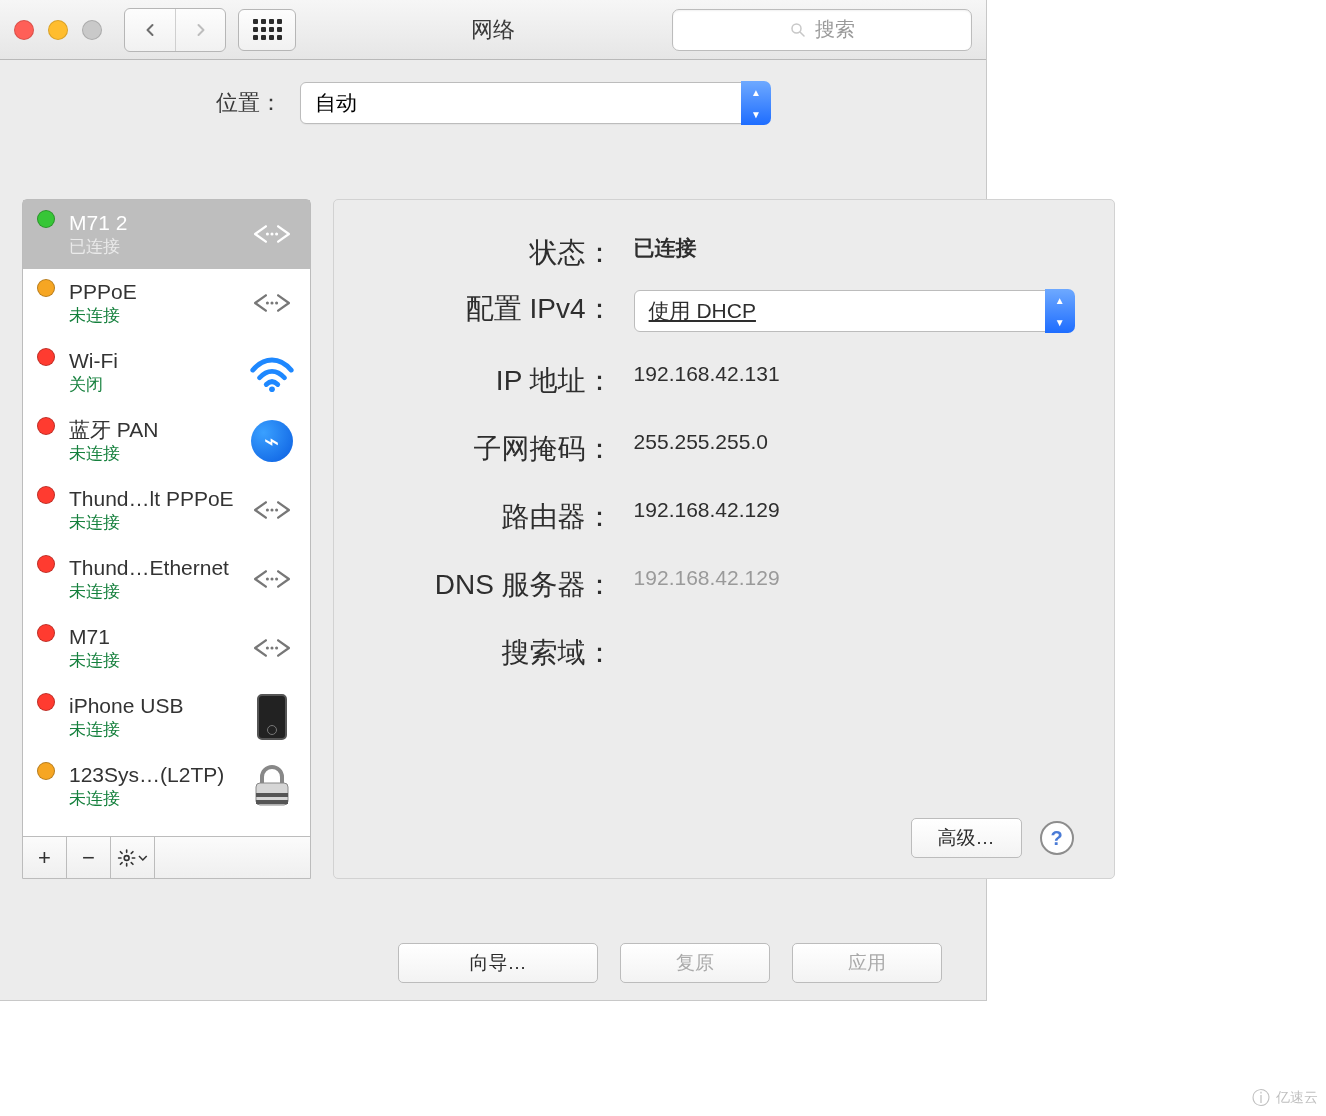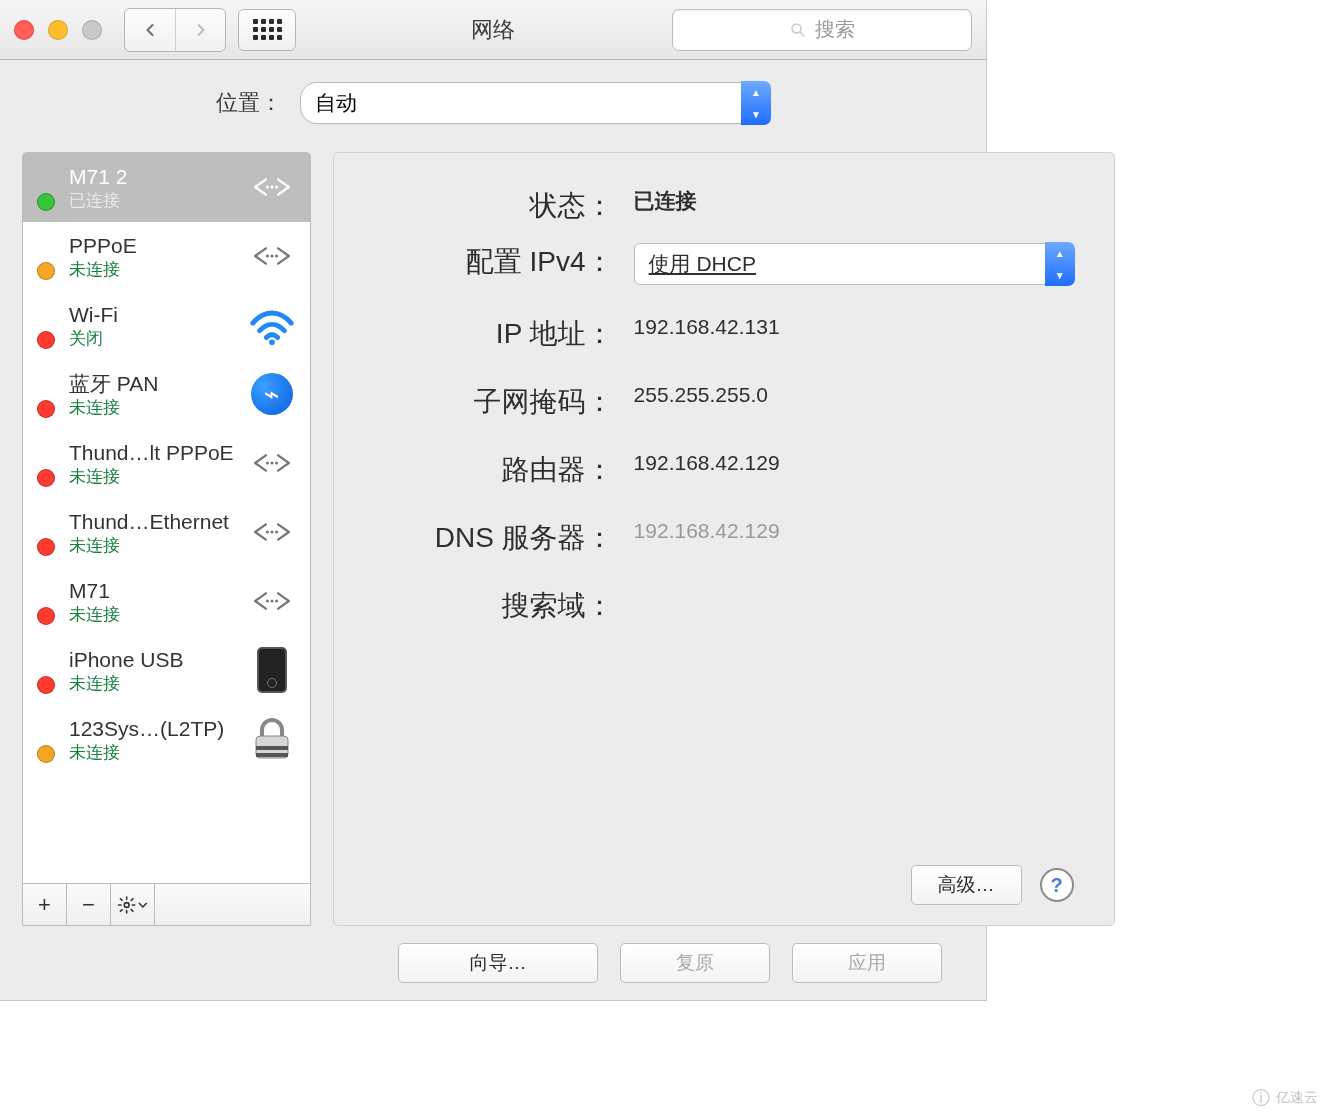--- a/index.html
+++ b/index.html
@@ -36,31 +36,31 @@
   .nav-group { display:flex; margin-left:22px; border:1px solid #b6b6b6; border-radius:6px; overflow:hidden; background:linear-gradient(#fdfdfd,#f1f1f1);}
   .nav-btn { width:50px; height:42px; display:flex; align-items:center; justify-content:center; font-size:24px; color:#6d6d6d;}
   .nav-btn + .nav-btn { border-left:1px solid #cfcfcf;}
   .apps-btn { margin-left:12px; border:1px solid #b6b6b6; border-radius:6px; width:58px; height:42px; background:linear-gradient(#fdfdfd,#f1f1f1); display:flex; align-items:center; justify-content:center;}
   .dots { display:grid; grid-template-columns:repeat(4,5px); grid-template-rows:repeat(3,5px); gap:3px;}
   .dots span{width:5px;height:5px;background:#2b2b2b;border-radius:1px;}
   .title-center { position:absolute; left:50%; transform:translateX(-50%); font-size:22px; color:#3a3a3a;}
   .search-wrap { margin-left:auto; width:300px; height:42px; background:#fff; border:1px solid #bcbcbc; border-radius:7px; display:flex; align-items:center; justify-content:center; color:#9a9a9a; font-size:20px; gap:8px; box-shadow:inset 0 1px 2px rgba(0,0,0,.06);}
   .search-wrap svg{width:18px;height:18px;opacity:.55;}
 
-  .content { flex:1; padding: 22px 22px 0 22px; display:flex; flex-direction:column;}
+  .content { flex:1; padding: 22px 22px 0 22px; display:flex; flex-direction:column;gap:47px;}
   .location-row { display:flex; align-items:center; justify-content:center; gap:18px; margin-bottom:28px;}
   .location-row label{font-size:22px; color:#3a3a3a;}
-  .select-location { width:470px; height:42px; border:1px solid #bcbcbc; border-radius:17px; background:#fff; display:flex; align-items:center; padding:0 14px; font-size:21px; position:relative; box-shadow:0 1px 1px rgba(0,0,0,.04);}
+  .select-location { width:470px; height:42px; border:1px solid #bcbcbc; border-radius:6px; background:#fff; display:flex; align-items:center; padding:0 14px; font-size:21px; position:relative; box-shadow:0 1px 1px rgba(0,0,0,.04);}
   .stepper-caps { position:absolute; right:-2px; top:-2px; bottom:-2px; width:30px; background:linear-gradient(#6ea9ff,#1e6dff); border-radius:0 7px 7px 0; display:flex; flex-direction:column;}
   .stepper-caps span{flex:1;display:flex;align-items:center;justify-content:center;color:#fff;font-size:10px;}
 
   .panels { display:flex; gap:22px; flex:1; min-height:0;}
   .sidebar { width:310px; background:#fff; border:1px solid #bcbcbc; border-radius:5px 5px 0 0; display:flex; flex-direction:column;}
   .iface-list { flex:1; overflow:hidden;}
-  .iface-item { padding:10px 14px 10px 14px; display:flex; align-items:flex-end; gap:14px; border-bottom:1px solid transparent; position:relative;}
+  .iface-item { padding:10px 14px 10px 14px; display:flex; align-items:flex-start; gap:14px; border-bottom:1px solid transparent; position:relative;}
   .iface-item.selected { background:#bebebe;}
   .dot { width:18px; height:18px; border-radius:50%; border:1px solid rgba(0,0,0,.25); flex-shrink:0;}
   .dot.green{background:#37c637;}
   .dot.orange{background:#f6a623;}
   .dot.red{background:#ff3b30;}
   .iface-text { flex:1; display:flex; flex-direction:column; line-height:1.25; min-width:0;}
   .iface-name{font-size:21px; color:#333; white-space:nowrap; overflow:hidden; text-overflow:ellipsis;}
   .iface-item.selected .iface-name{color:#fff;}
   .iface-status{font-size:17px; color:#15803d;}
   .iface-item.selected .iface-status{color:#eaeaea;}

